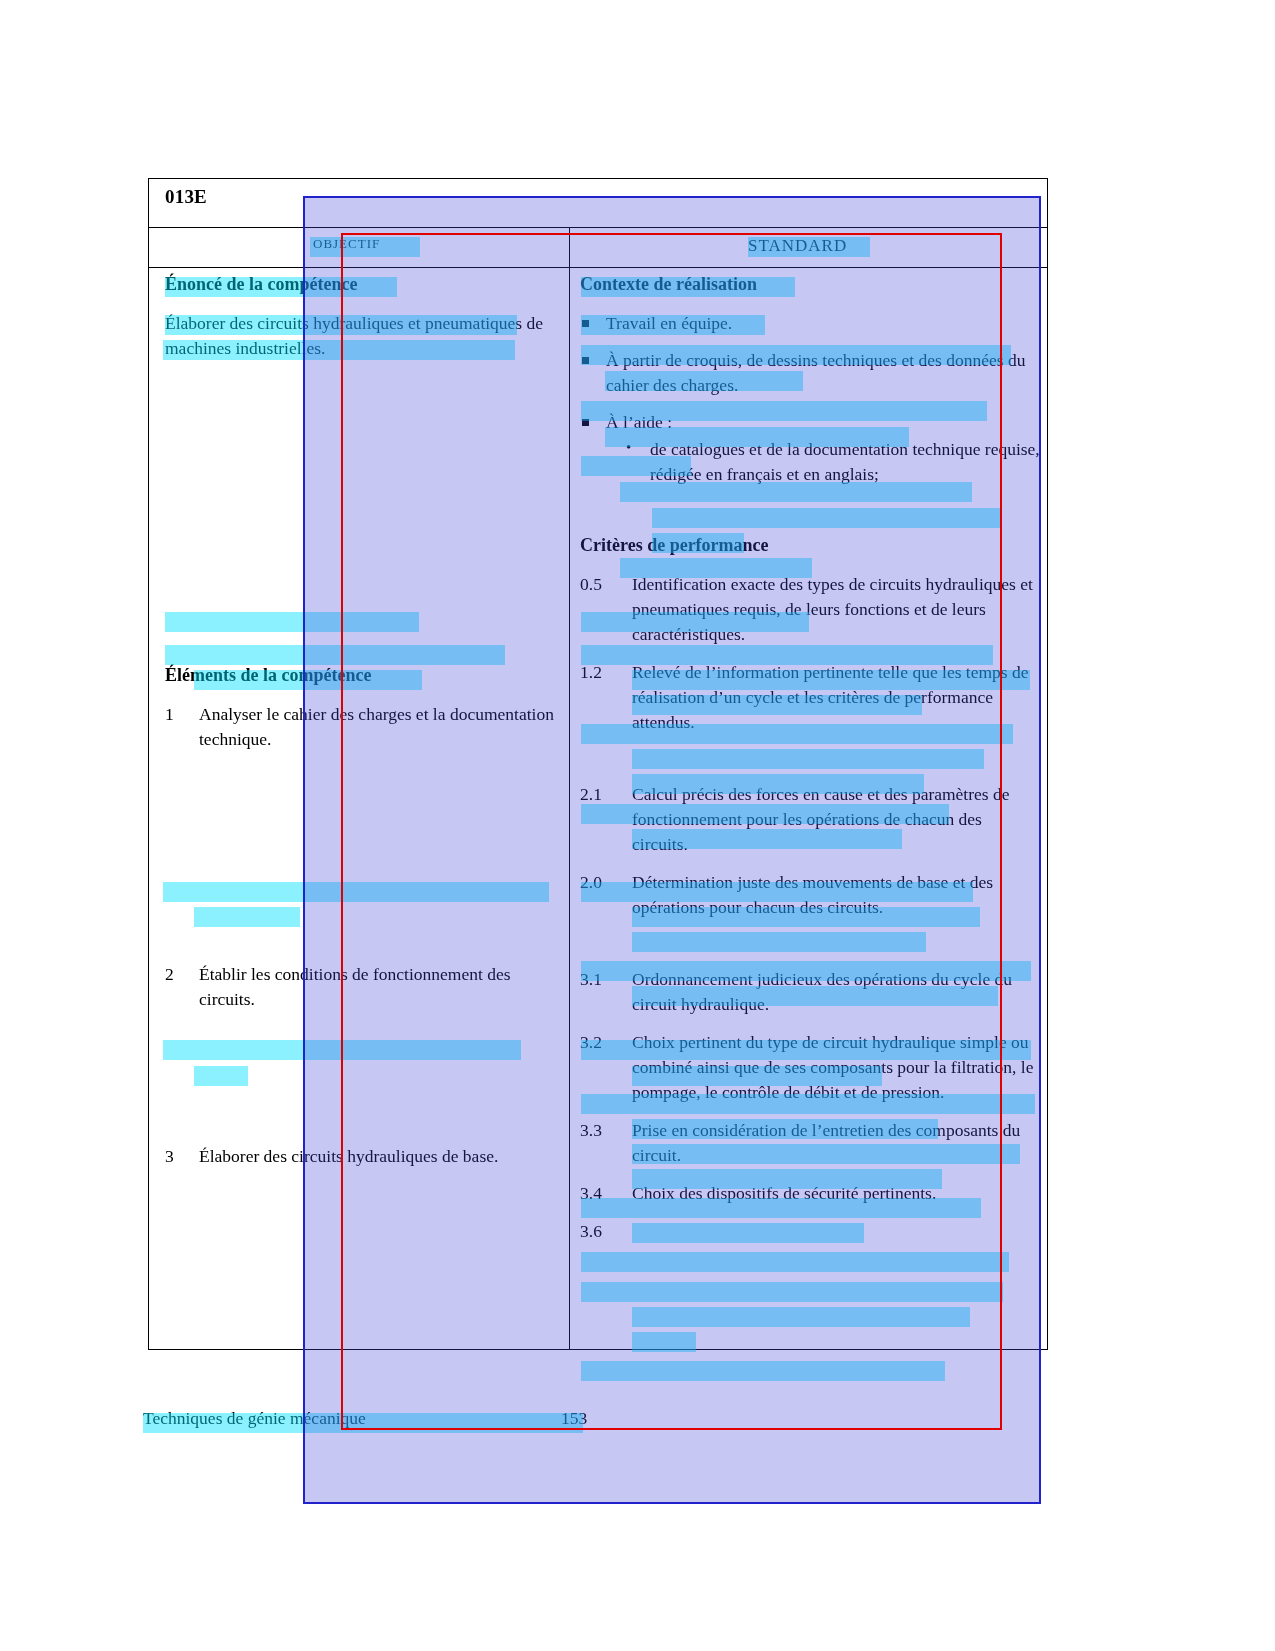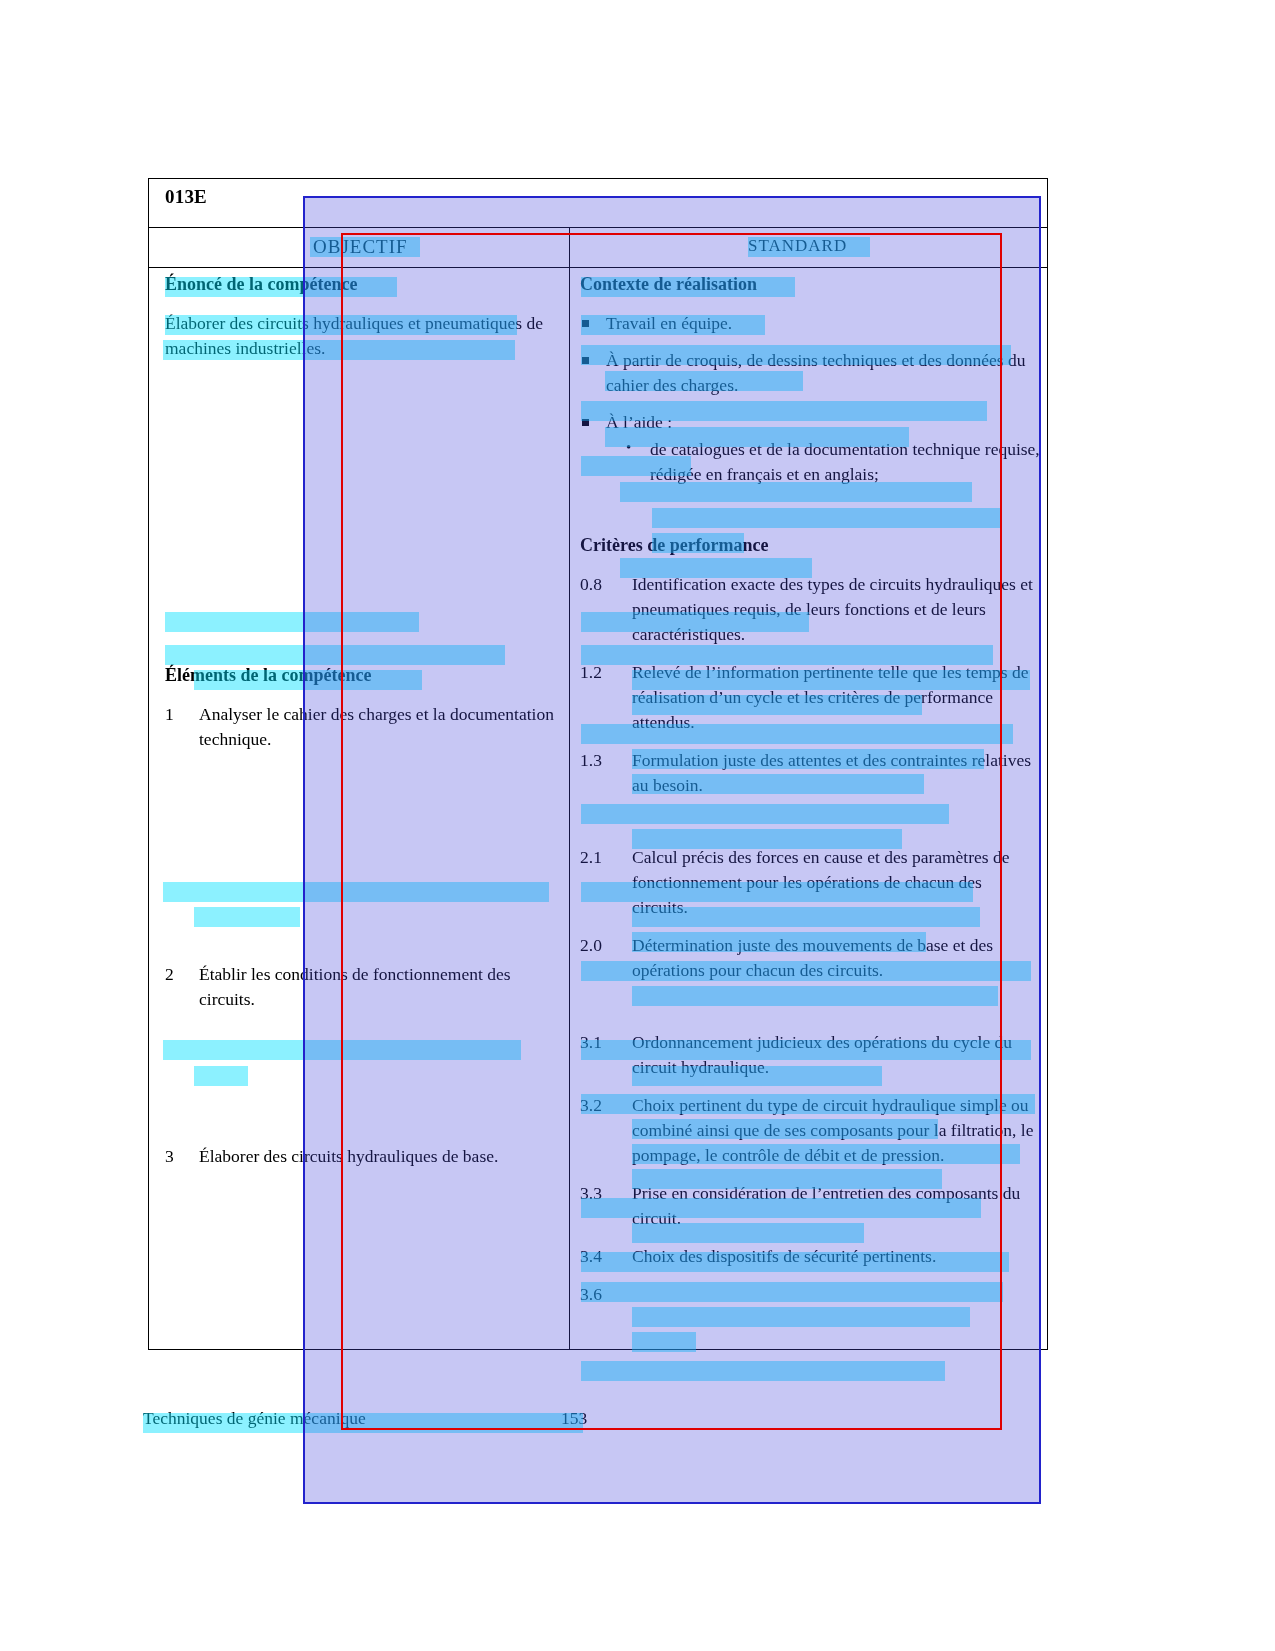--- a/index.html
+++ b/index.html
@@ -60,21 +60,21 @@
     top: 228px;
     width: 900px;
     height: 40px;
     border-bottom: 1px solid #000;
     box-sizing: border-box;
   }
   .hdr-objectif {
     position: absolute;
     left: 165px;
     top: 8px;
-    font-size: 19px;
+    font-size: 13px;
     letter-spacing: 1px;
   }
   .hdr-standard {
     position: absolute;
     left: 600px;
     top: 8px;
     font-size: 17px;
     letter-spacing: 1px;
   }
 
@@ -278,30 +278,26 @@
           <li>de catalogues et de la documentation technique requise, rédigée en français et en anglais;</li>
         </ul>
       </li>
     </ul>
 
     <div style="height:34px"></div>
 
     <div class="sec-title">Critères de performance</div>
 
     <div class="crit">
-      <div class="num">0.8</div>
+      <div class="num">0.5</div>
       <div class="txt">Identification exacte des types de circuits hydrauliques et pneumatiques requis, de leurs fonctions et de leurs caractéristiques.</div>
     </div>
     <div class="crit">
       <div class="num">1.2</div>
       <div class="txt">Relevé de l’information pertinente telle que les temps de réalisation d’un cycle et les critères de performance attendus.</div>
-    </div>
-    <div class="crit">
-      <div class="num">1.3</div>
-      <div class="txt">Formulation juste des attentes et des contraintes relatives au besoin.</div>
     </div>
 
     <div class="grp-gap-lg"></div>
 
     <div class="crit">
       <div class="num">2.1</div>
       <div class="txt">Calcul précis des forces en cause et des paramètres de fonctionnement pour les opérations de chacun des circuits.</div>
     </div>
     <div class="crit">
       <div class="num">2.0</div>

